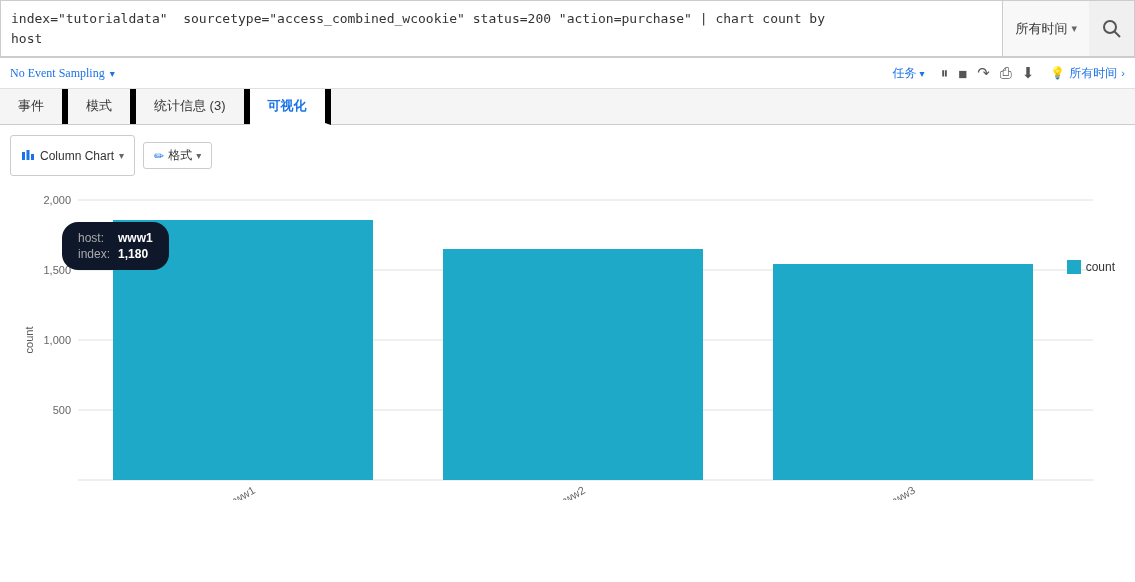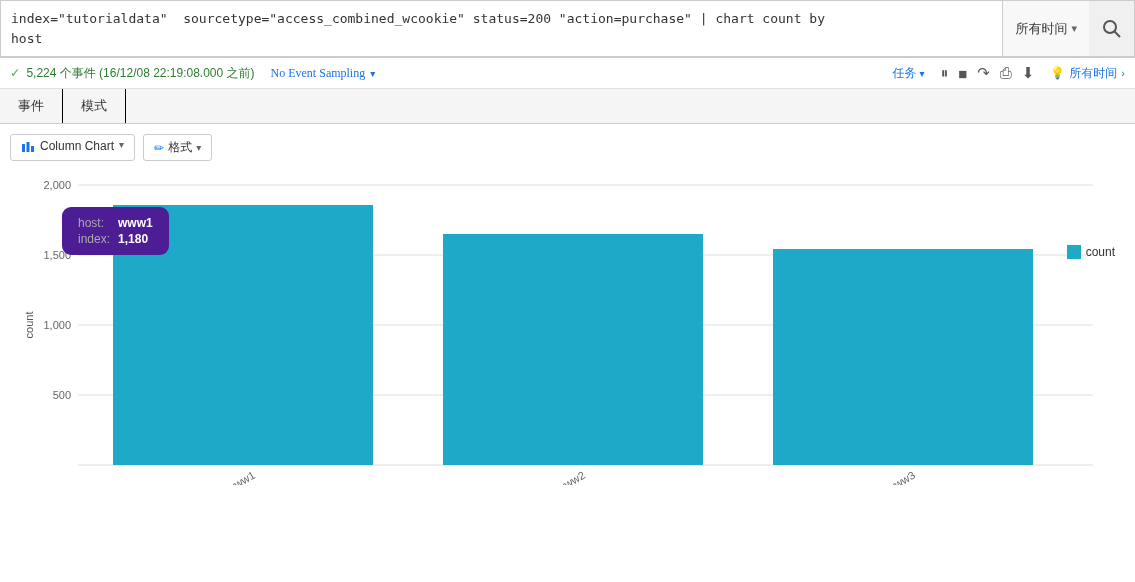--- a/index.html
+++ b/index.html
@@ -76,21 +76,21 @@
     .tabs {
       display: flex;
       border-bottom: 1px solid #ccc;
       background: #f5f5f5;
     }
     .tab {
       padding: 8px 18px;
       cursor: pointer;
       font-size: 13px;
       color: #333;
-      border-right: 1px solid #000000;
+      border-right: 6px solid #000000;
       background: #f5f5f5;
     }
     .tab.active {
       background: #fff;
       border-bottom: 2px solid #fff;
       margin-bottom: -1px;
       color: #1a73e8;
       font-weight: bold;
     }
 
@@ -101,22 +101,23 @@
       position: relative;
     }
     .chart-toolbar {
       display: flex;
       align-items: center;
       padding: 4px 10px;
       gap: 8px;
     }
     .chart-type-btn {
       display: flex;
+      align-items: center;
       gap: 5px;
-      padding: 4px 10px;
+      padding: 11px 10px;
       border: 1px solid #ccc;
       border-radius: 3px;
       cursor: pointer;
       font-size: 12px;
       background: #fff;
     }
     .chart-type-btn .icon { color: #1a73e8; font-size: 14px; }
     .chart-type-btn .chevron { font-size: 10px; color: #666; }
     .format-btn {
       display: flex;
@@ -137,24 +138,24 @@
       position: relative;
       width: 100%;
       padding: 0 10px;
     }
 
     
     .tooltip {
       position: absolute;
       top: 42px;
       left: 62px;
-      background: #4c1d95;
+      background: #0f172a;
       color: #fff;
       padding: 8px 12px;
-      border-radius: 9px;
+      border-radius: 16px;
       font-size: 12px;
       z-index: 10;
       min-width: 100px;
     }
     .tooltip table { border-collapse: collapse; }
     .tooltip td { padding: 1px 4px; }
     .tooltip td:first-child { color: #aaa; }
     .tooltip td:last-child { font-weight: bold; color: #fff; }
 
     
@@ -186,24 +187,20 @@
   </div>
   <div class="search-btn">
     <svg width="22" height="22" viewBox="0 0 22 22">
       <circle cx="9" cy="9" r="6" stroke="#555" stroke-width="2" fill="none"></circle>
       <line x1="13.5" y1="13.5" x2="19" y2="19" stroke="#555" stroke-width="2"></line>
     </svg>
   </div>
 </div>
 
 <div class="status-bar">
-  <span class="event-count">
-    <span class="check">✓</span>
-    <span>5,224 个事件 (16/12/08 22:19:08.000 之前)</span>
-  </span>
   <span class="sampling">
     <span>No Event Sampling</span>
     <span class="chevron">▾</span>
   </span>
   <span class="spacer"></span>
   <span class="tasks">
     <span>任务</span>
     <span class="chevron">▾</span>
   </span>
   <span class="toolbar-icons">
@@ -216,20 +213,22 @@
   <span class="smart-mode">
     <span class="bulb">💡</span>
     <span>所有时间</span>
     <span style="font-size:11px;">›</span>
   </span>
 </div>
 
 <div class="tabs">
   <div class="tab">事件</div>
   <div class="tab">模式</div>
+  <div class="tab">统计信息 (3)</div>
+  <div class="tab active">可视化</div>
 </div>
 
 <div class="chart-container">
 
   <div class="chart-toolbar">
     <div class="chart-type-btn">
       <span class="icon">
         <svg width="14" height="14" viewBox="0 0 14 14">
           <rect x="1" y="5" width="3" height="8" fill="#1a73e8"></rect>
           <rect x="5.5" y="3" width="3" height="10" fill="#1a73e8"></rect>

